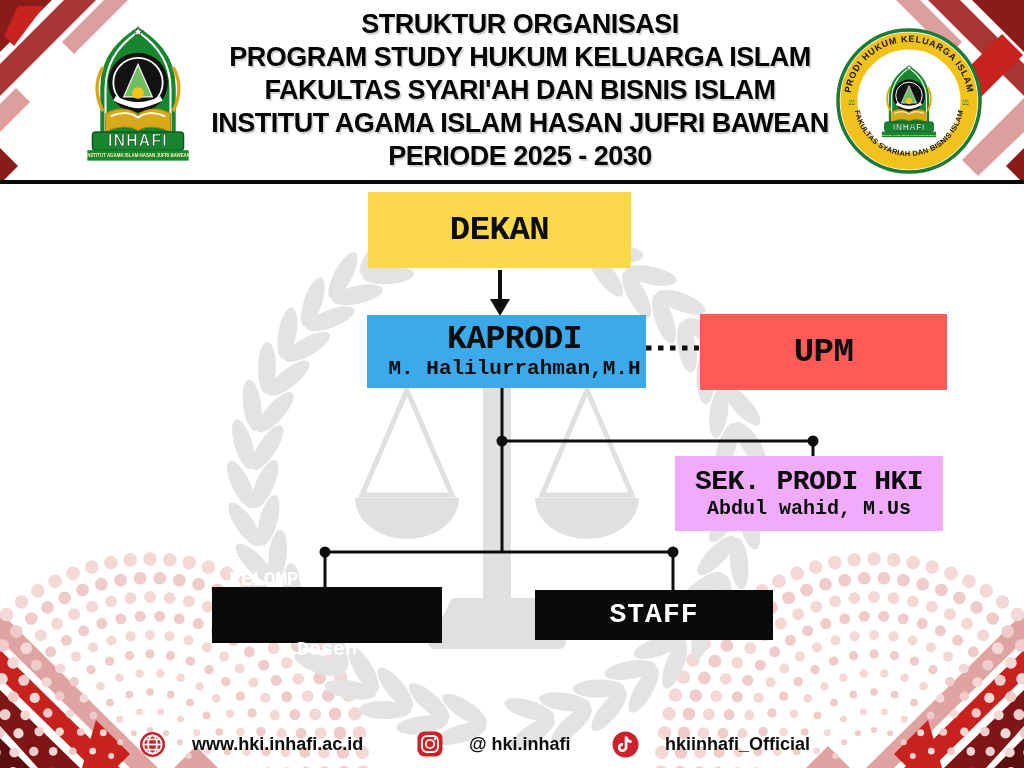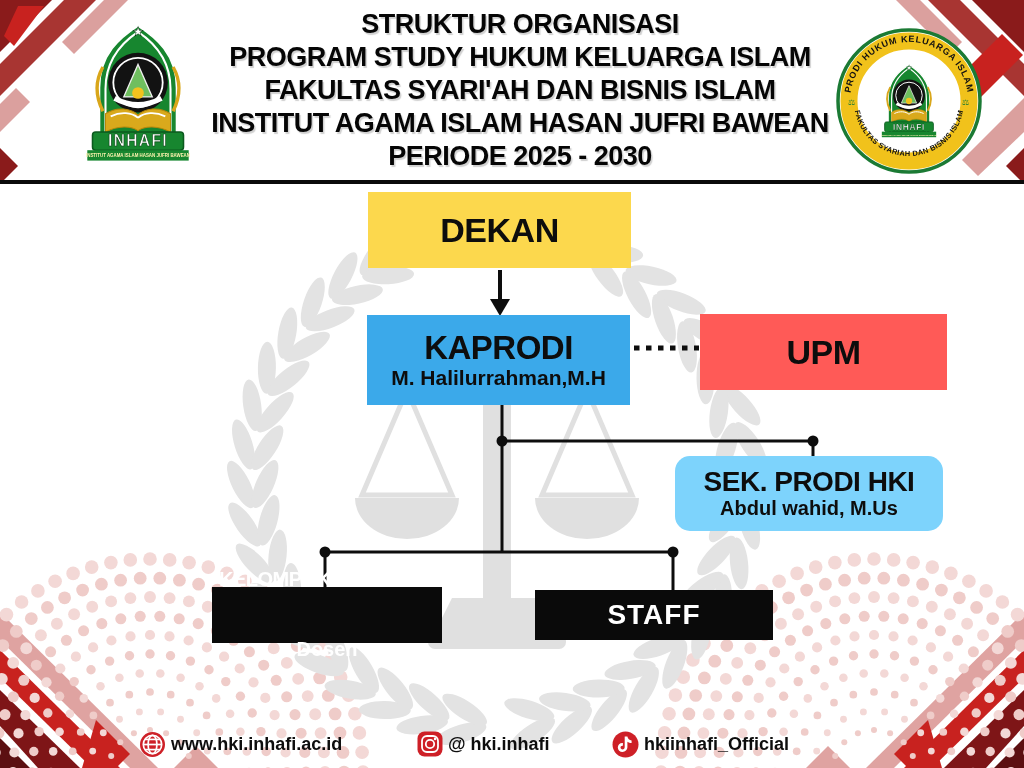--- a/index.html
+++ b/index.html
@@ -9,42 +9,42 @@
   #decor{position:absolute;left:0;top:0;width:1024px;height:768px;z-index:1;}
   
   #header-title{position:absolute;left:200px;top:8px;width:640px;z-index:5;text-align:center;}
   .title-line{font-size:27px;font-weight:800;line-height:33px;letter-spacing:-0.5px;color:#050505;
               text-shadow:1.5px 1.5px 1px rgba(120,120,120,0.35);white-space:nowrap;}
   #divider{position:absolute;left:0;top:180px;width:1024px;height:4px;background:#0a0a0a;z-index:6;}
   #logo-left{position:absolute;left:73px;top:20px;z-index:6;}
   #logo-right{position:absolute;left:834px;top:26px;z-index:6;}
   
   .org-box{position:absolute;z-index:10;display:flex;flex-direction:column;align-items:center;
-           justify-content:center;text-align:right;}
+           justify-content:center;text-align:right;font-family:Liberation Mono, monospace;}
   .org-title{font-weight:800;color:#0d0d0d;line-height:1.08;letter-spacing:-0.5px;}
   .org-name{font-weight:700;color:#0d0d0d;line-height:1.15;}
   #box-dekan{left:368px;top:192px;width:263px;height:76px;}
   #box-dekan .org-title{font-size:34px;}
   #box-dekan .org-name{font-size:22px;}
-  #box-kaprodi{left:367px;top:315px;width:263px;height:90px;}
+  #box-kaprodi{left:367px;top:315px;width:263px;height:73px;padding-left:16px;}
   #box-kaprodi .org-title{font-size:33px;}
   #box-kaprodi .org-name{font-size:21px;}
   #box-upm{left:700px;top:314px;width:247px;height:76px;}
   #box-upm .org-title{font-size:34px;}
   #box-upm .org-name{font-size:21px;}
   #box-sek{left:675px;top:456px;width:268px;height:75px;}
   #box-sek .org-title{font-size:28px;}
   #box-sek .org-name{font-size:20px;}
   #box-kelompok{left:212px;top:587px;width:230px;height:56px;gap:47px;}
   #box-kelompok .org-title{font-size:20px;color:#fff;}
   #box-kelompok .org-name{font-size:20px;color:#fff;font-weight:800;}
   #box-staff{left:535px;top:590px;width:238px;height:50px;}
   #box-staff .org-title{font-size:28px;color:#fff;letter-spacing:1px;}
   
-  .footer-item{position:absolute;top:727px;height:34px;display:flex;align-items:center;gap:5px;z-index:10;}
+  .footer-item{position:absolute;top:727px;height:34px;display:flex;align-items:center;gap:26px;z-index:10;}
   .footer-label{font-size:18px;font-weight:800;color:#0d0d0d;white-space:nowrap;}
   #footer-web{left:139px;}
   #footer-ig{left:417px;}
   #footer-tt{left:612px;}
 </style>
 </head>
 <body>
 
 <div id="page">
 
@@ -625,21 +625,21 @@
   <div class="org-box" id="box-dekan" style="background: rgb(252, 216, 77);">
     <div class="org-title">DEKAN</div>
   </div>
   <div class="org-box" id="box-kaprodi" style="background: rgb(59, 169, 234);">
     <div class="org-title">KAPRODI</div>
     <div class="org-name">M. Halilurrahman,M.H</div>
   </div>
   <div class="org-box" id="box-upm" style="background: rgb(255, 90, 87);">
     <div class="org-title">UPM</div>
   </div>
-  <div class="org-box" id="box-sek" style="background: #7dd3fc; border-radius: 15px;">
+  <div class="org-box" id="box-sek" style="background: #f0abfc;">
     <div class="org-title">SEK. PRODI HKI</div>
     <div class="org-name">Abdul wahid, M.Us</div>
   </div>
   <div class="org-box" id="box-kelompok" style="background: rgb(10, 10, 10);">
     <div class="org-title">KELOMPOK KEAHLIAN</div>
     <div class="org-name">Dosen</div>
   </div>
   <div class="org-box" id="box-staff" style="background: rgb(10, 10, 10);">
     <div class="org-title">STAFF</div>
   </div>

